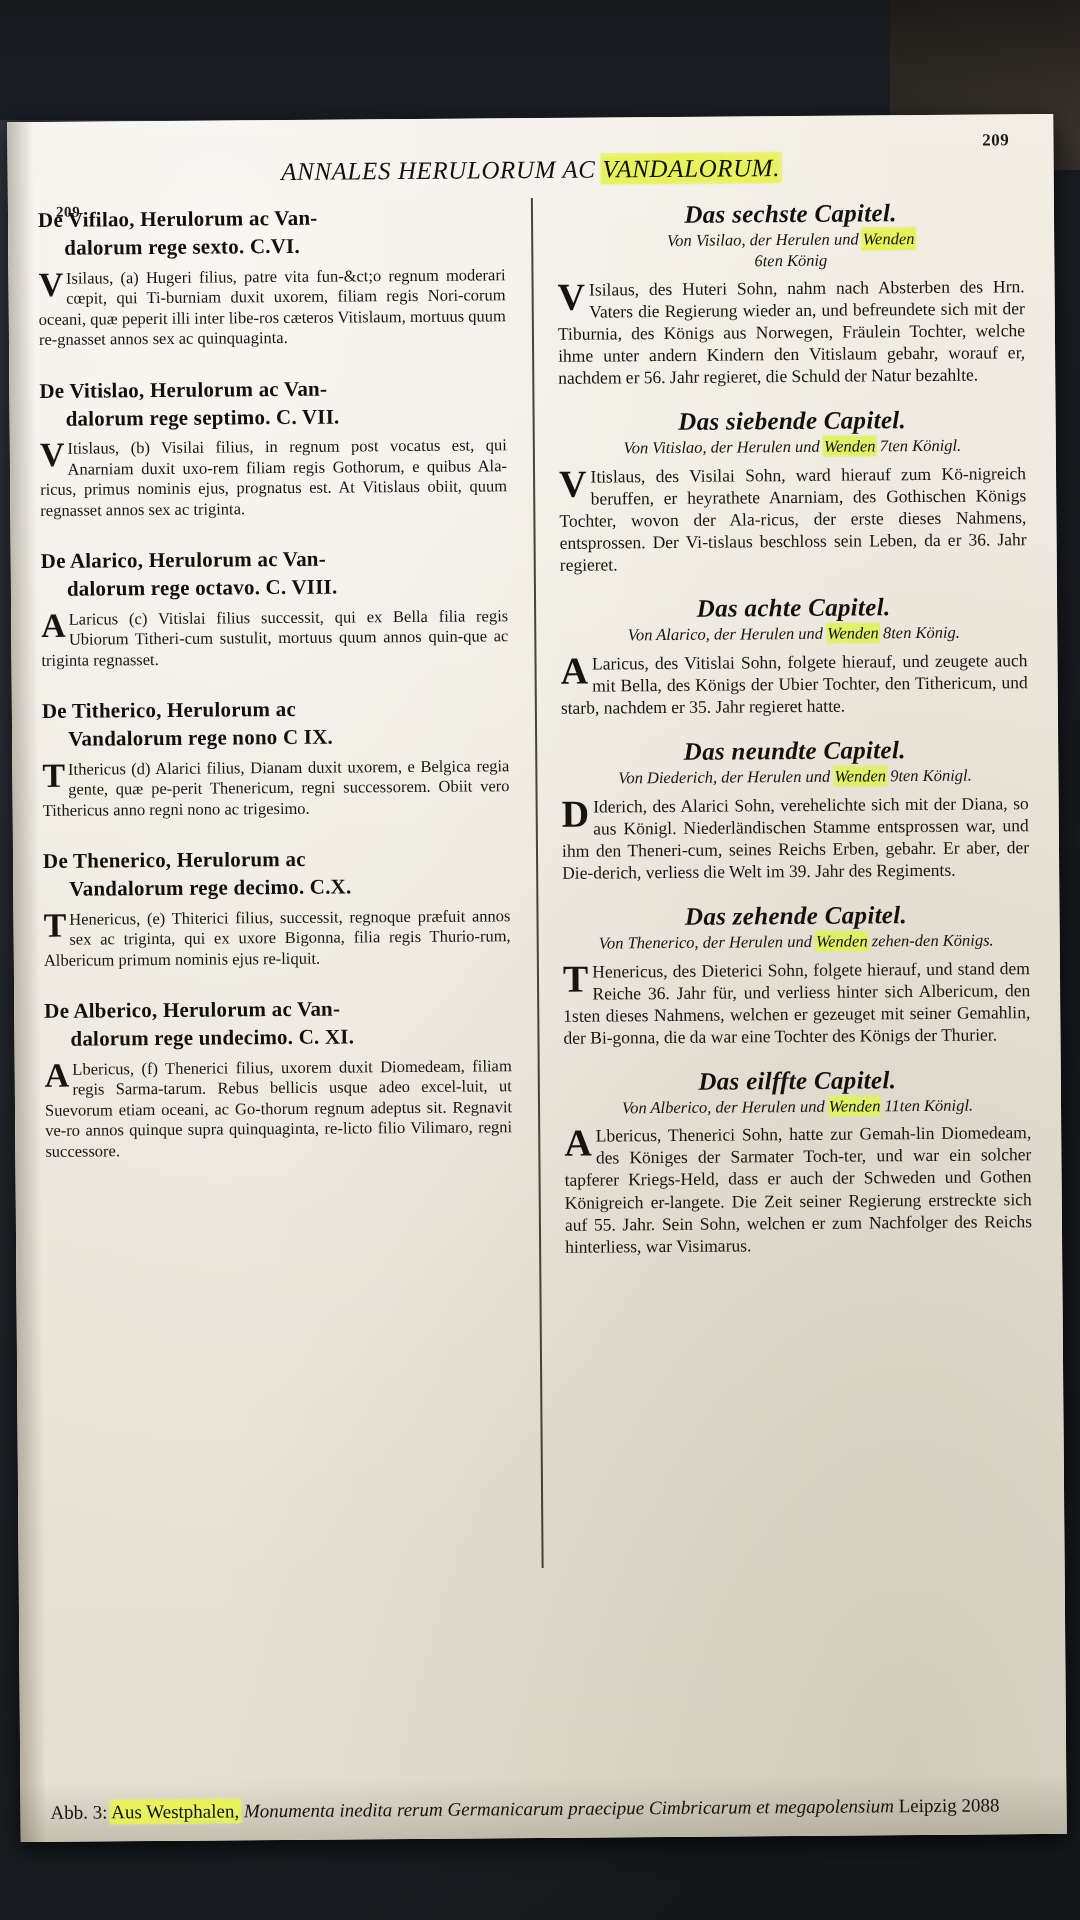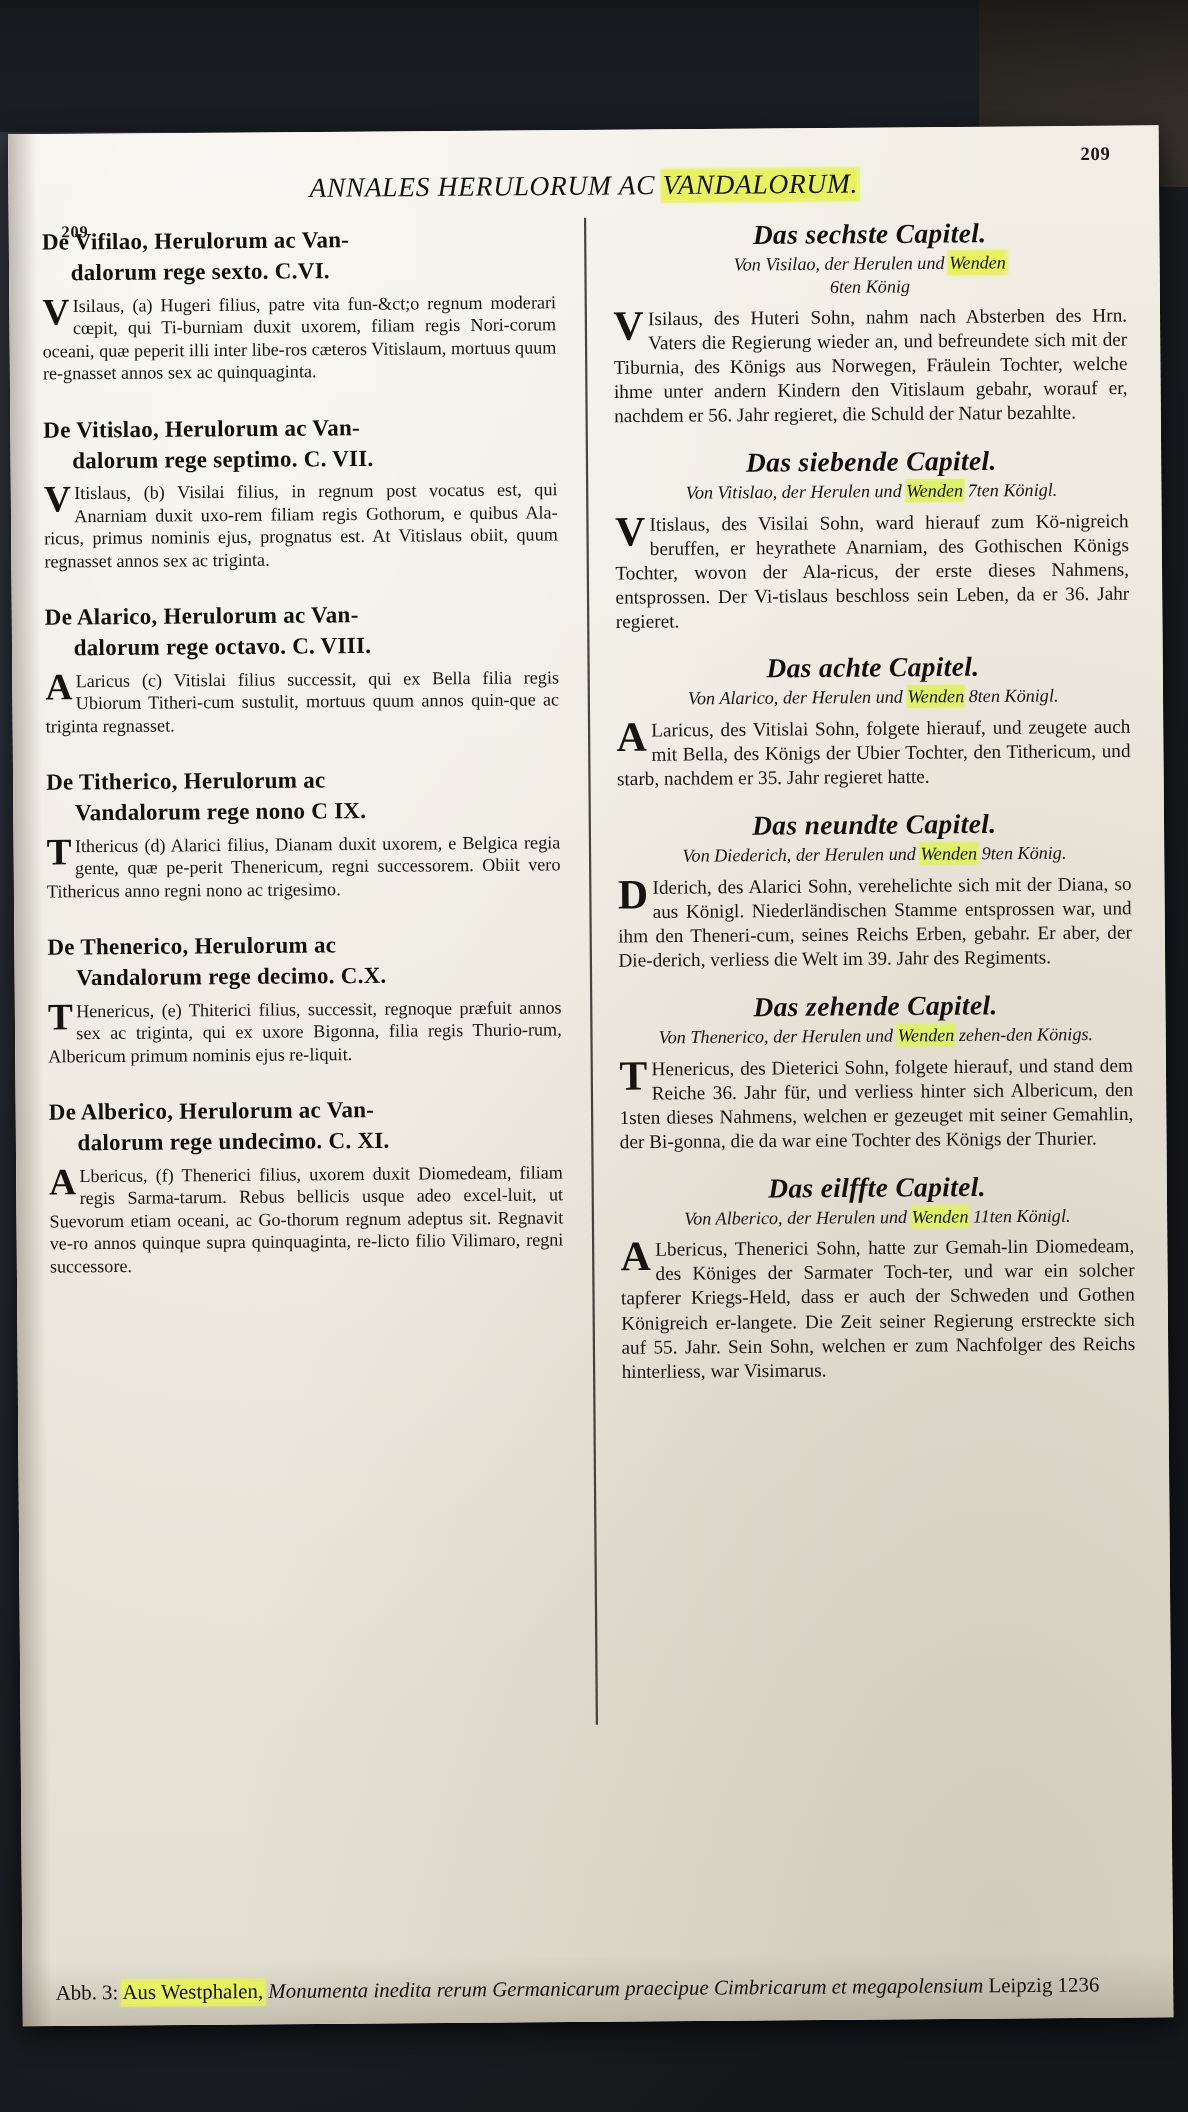--- a/index.html
+++ b/index.html
@@ -254,32 +254,32 @@
           </div>
           <p class="de-body">
             <span class="ini">V</span>
             <span>Itislaus, des Visilai Sohn, ward hierauf zum Kö-nigreich beruffen, er heyrathete Anarniam, des Gothischen Königs Tochter, wovon der Ala-ricus, der erste dieses Nahmens, entsprossen. Der Vi-tislaus beschloss sein Leben, da er 36. Jahr regieret.</span>
           </p>
         </div>
 
         <div>
           <div class="de-cap">Das achte Capitel.</div>
           <div class="de-sub">
-            <span>Von Alarico, der Herulen und </span><span class="hl-soft">Wenden</span><span> 8ten Königl.</span>
+            <span>Von Alarico, der Herulen und </span><span class="hl-soft">Wenden</span><span> 8ten König.</span>
           </div>
           <p class="de-body">
             <span class="ini">A</span>
             <span>Laricus, des Vitislai Sohn, folgete hierauf, und zeugete auch mit Bella, des Königs der Ubier Tochter, den Tithericum, und starb, nachdem er 35. Jahr regieret hatte.</span>
           </p>
         </div>
 
         <div>
           <div class="de-cap">Das neundte Capitel.</div>
           <div class="de-sub">
-            <span>Von Diederich, der Herulen und </span><span class="hl-soft">Wenden</span><span> 9ten König.</span>
+            <span>Von Diederich, der Herulen und </span><span class="hl-soft">Wenden</span><span> 9ten Königl.</span>
           </div>
           <p class="de-body">
             <span class="ini">D</span>
             <span>Iderich, des Alarici Sohn, verehelichte sich mit der Diana, so aus Königl. Niederländischen Stamme entsprossen war, und ihm den Theneri-cum, seines Reichs Erben, gebahr. Er aber, der Die-derich, verliess die Welt im 39. Jahr des Regiments.</span>
           </p>
         </div>
 
         <div>
           <div class="de-cap">Das zehende Capitel.</div>
           <div class="de-sub">
@@ -303,15 +303,15 @@
         </div>
 
       </div>
     </div>
   </div>
 
   <div class="caption">
     <span class="lbl">Abb. 3:</span>
     <span class="hl">Aus Westphalen,</span>
     <span class="it">Monumenta inedita rerum Germanicarum praecipue Cimbricarum et megapolensium</span>
-    <span>Leipzig 1236</span>
+    <span>Leipzig 2088</span>
   </div>
 </div>
 
 </body></html>

